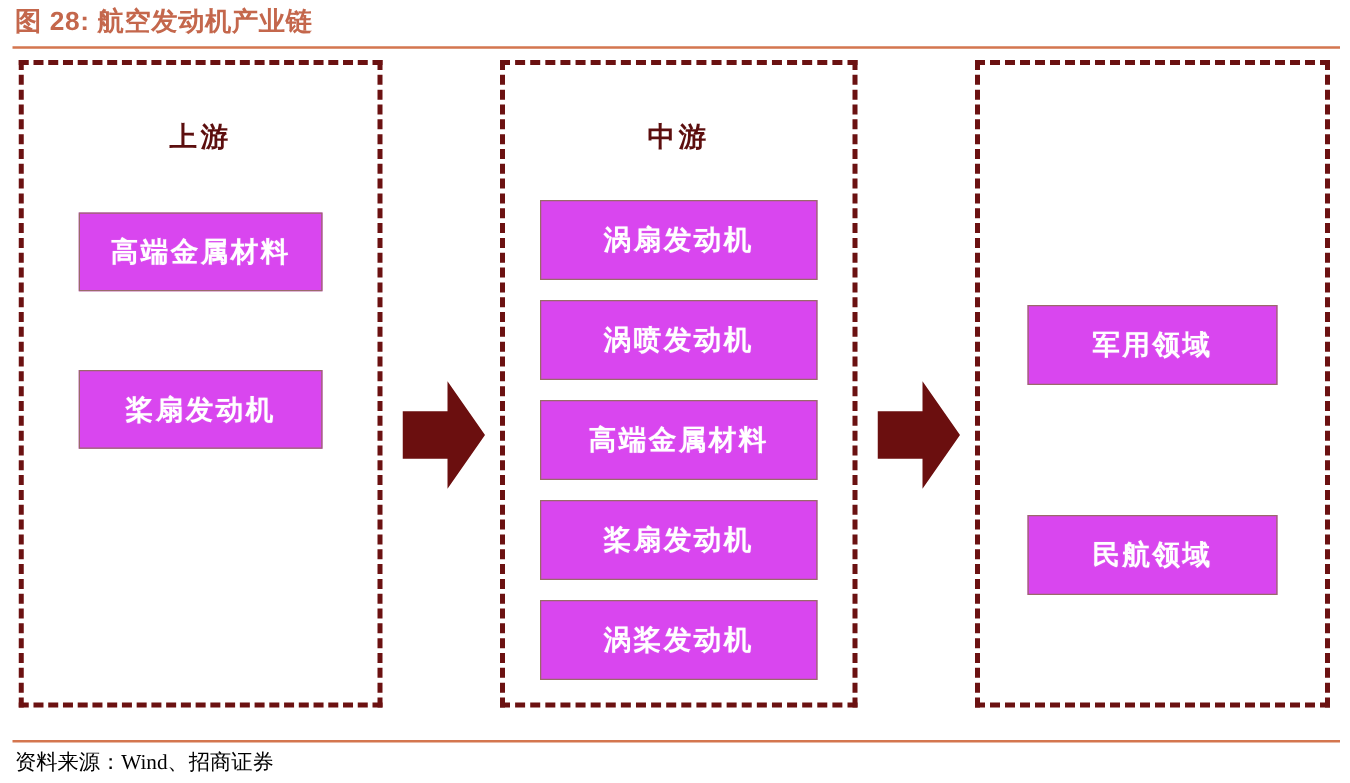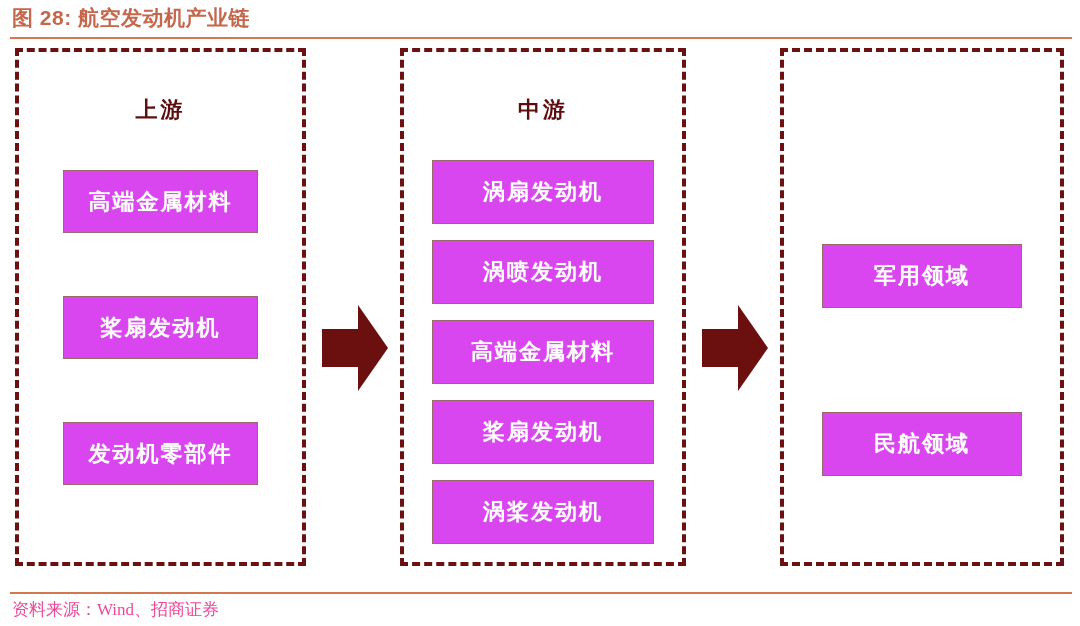--- a/index.html
+++ b/index.html
@@ -148,42 +148,41 @@
     top: 592px;
     width: 1062px;
     height: 2px;
     background: #D4764F;
   }
   .source-note {
     position: absolute;
     left: 12px;
     top: 598px;
     font-size: 17px;
-    color: #ec4899;
+    color: #000000;
     font-family: "Liberation Serif", "DejaVu Serif", serif;
     line-height: 24px;
     white-space: nowrap;
   }
 </style>
 </head>
 <body>
 
 <div class="fig-header">
   <div class="fig-title">图 28: 航空发动机产业链</div>
   <div class="rule-top"></div>
 </div>
 
 <div class="canvas">
 
   <div class="stage stage-upstream">
     <div class="stage-title">上游</div>
     <div class="node-list">
       <div class="node">高端金属材料</div>
       <div class="node">桨扇发动机</div>
-      <div class="node">发动机零部件</div>
     </div>
   </div>
 
   <div class="arrow arrow-1">
     <svg width="66" height="90" viewBox="0 0 66 90" xmlns="http://www.w3.org/2000/svg">
       <polygon points="0,26 36,26 36,2 66,45 36,88 36,64 0,64" fill="#6B0F0F"></polygon>
     </svg>
   </div>
 
   <div class="stage stage-midstream">

